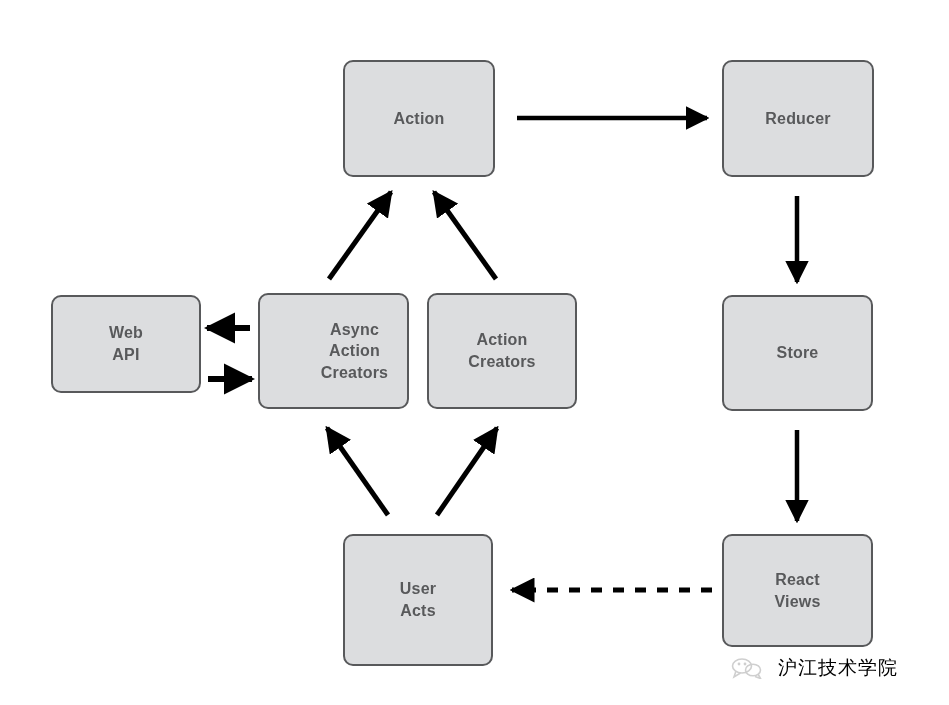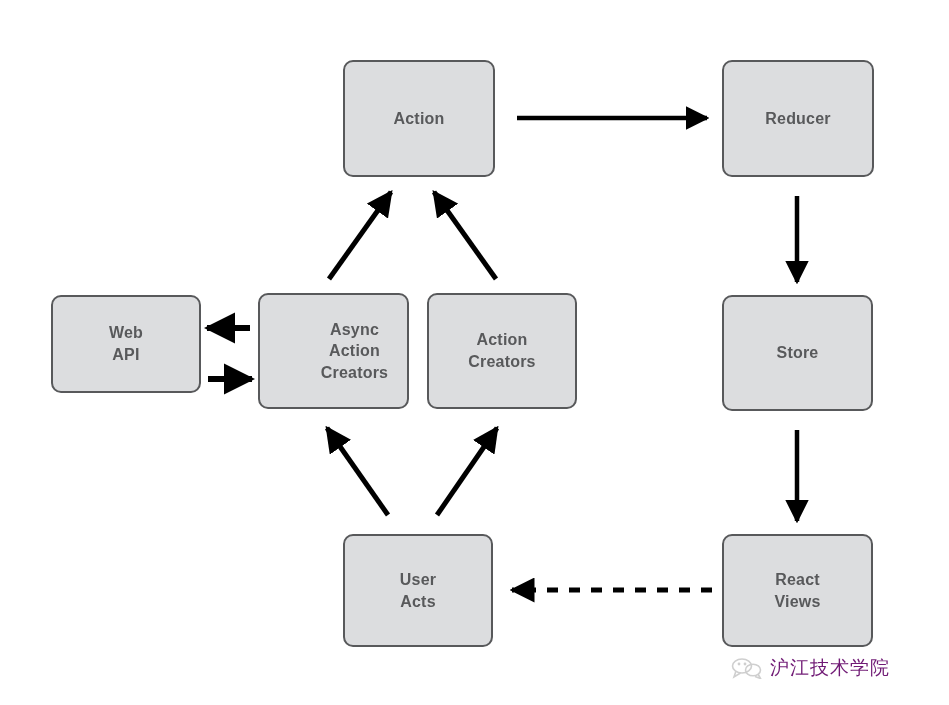--- a/index.html
+++ b/index.html
@@ -41,22 +41,22 @@
     z-index: 2;
   }
   .node .label {
     display: block;
     white-space: pre-line;
   }
   .watermark {
     position: absolute;
     display: flex;
     align-items: center;
-    gap: 7px;
-    color: #701a75;
+    gap: 15px;
+    color: #000000;
     font-family: Liberation Sans, sans-serif;
     font-size: 19px;
     letter-spacing: 1px;
     z-index: 3;
     white-space: nowrap;
   }
   .watermark svg { display: block; }
 </style>
 </head>
 <body>
@@ -115,21 +115,21 @@
 
   <div class="node" style="left:427px; top:293px; width:150px; height:116px;">
     <span class="label">Action
 Creators</span>
   </div>
 
   <div class="node" style="left:722px; top:295px; width:151px; height:116px;">
     <span class="label">Store</span>
   </div>
 
-  <div class="node" style="left:343px; top:534px; width:150px; height:113px;">
+  <div class="node" style="left:343px; top:534px; width:150px; height:132px;">
     <span class="label">User
 Acts</span>
   </div>
 
   <div class="node" style="left:722px; top:534px; width:151px; height:113px;">
     <span class="label">React
 Views</span>
   </div>
 
   <div class="watermark" style="left:731px; top:655px;">

